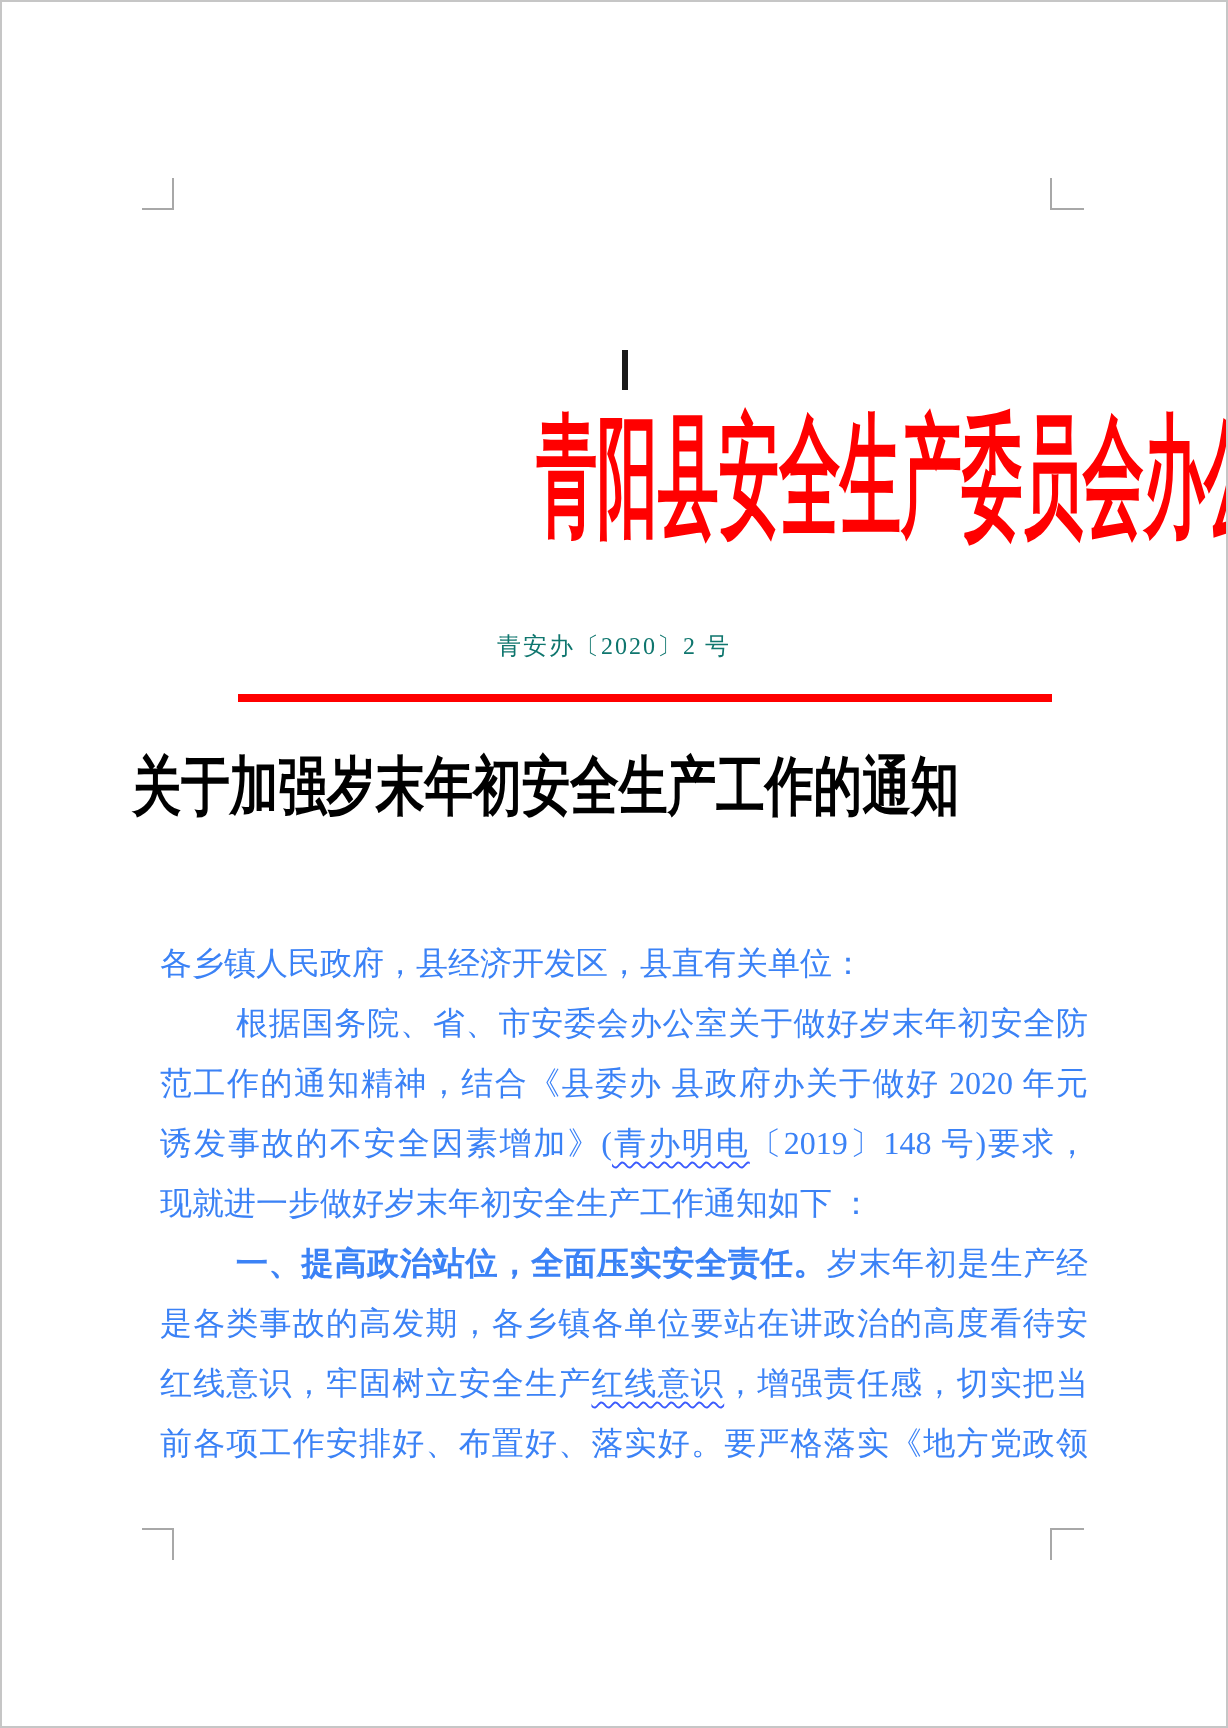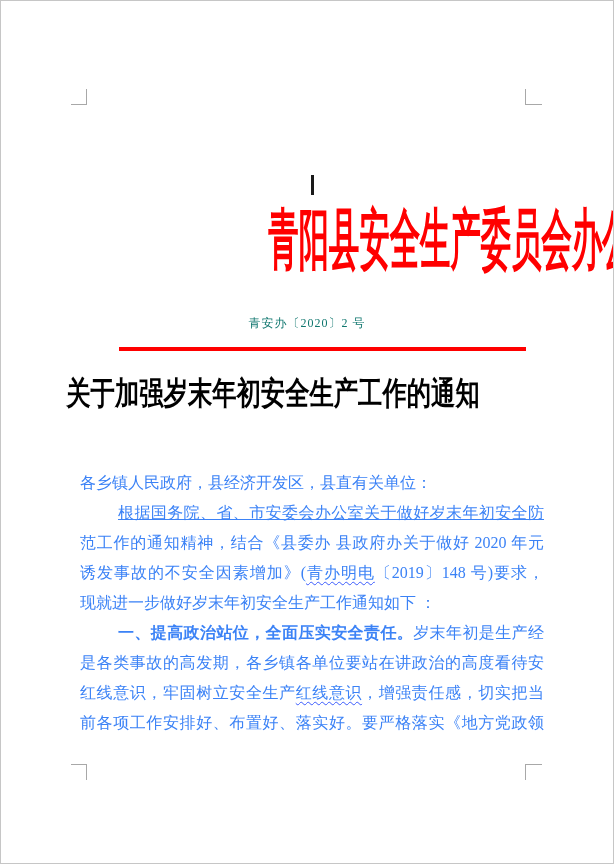--- a/index.html
+++ b/index.html
@@ -135,21 +135,21 @@
   <div class="doc-number">青安办〔2020〕2 号</div>
 
   <div class="red-rule"></div>
 
   <div class="doc-title-wrap">
     <div class="doc-title">关于加强岁末年初安全生产工作的通知</div>
   </div>
 
   <div class="body-text" id="body-lines">
       <div class="doc-line"><span>各乡镇人民政府，县经济开发区，县直有关单位：</span></div>
-      <div class="doc-line justify" style="text-indent: 38px; text-decoration: underline;"><span>根据国务院、省、市安委会办公室关于做好岁末年初安全防</span></div>
+      <div class="doc-line justify" style="text-indent: 38px;"><span>根据国务院、省、市安委会办公室关于做好岁末年初安全防</span></div>
       <div class="doc-line justify"><span>范工作的通知精神，结合《县委办 县政府办关于做好 2020 年元</span></div>
       <div class="doc-line justify"><span>诱发事故的不安全因素增加》(</span><span class="seg-wavy">青办明电</span><span>〔2019〕148 号)要求，</span></div>
       <div class="doc-line"><span>现就进一步做好岁末年初安全生产工作通知如下 ：</span></div>
       <div class="doc-line justify" style="text-indent: 38px;"><span class="seg-bold">一、提高政治站位，全面压实安全责任。</span><span>岁末年初是生产经</span></div>
       <div class="doc-line justify"><span>是各类事故的高发期，各乡镇各单位要站在讲政治的高度看待安</span></div>
       <div class="doc-line justify"><span>红线意识，牢固树立安全生产</span><span class="seg-wavy">红线意识</span><span>，增强责任感，切实把当</span></div>
       <div class="doc-line justify"><span>前各项工作安排好、布置好、落实好。要严格落实《地方党政领</span></div>
     </div>
 
 </div>

